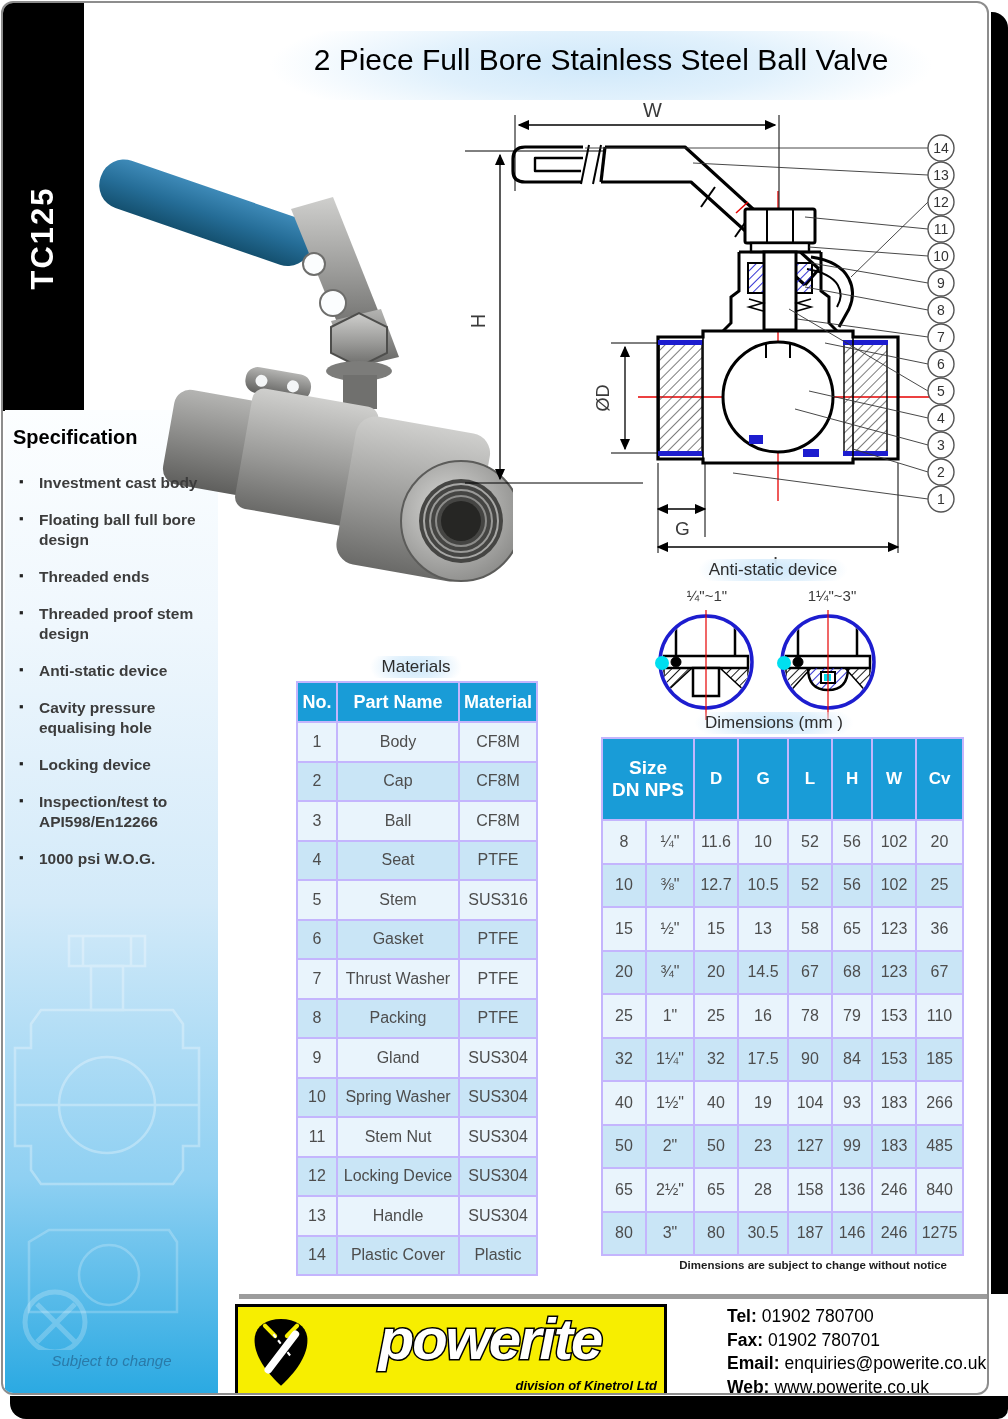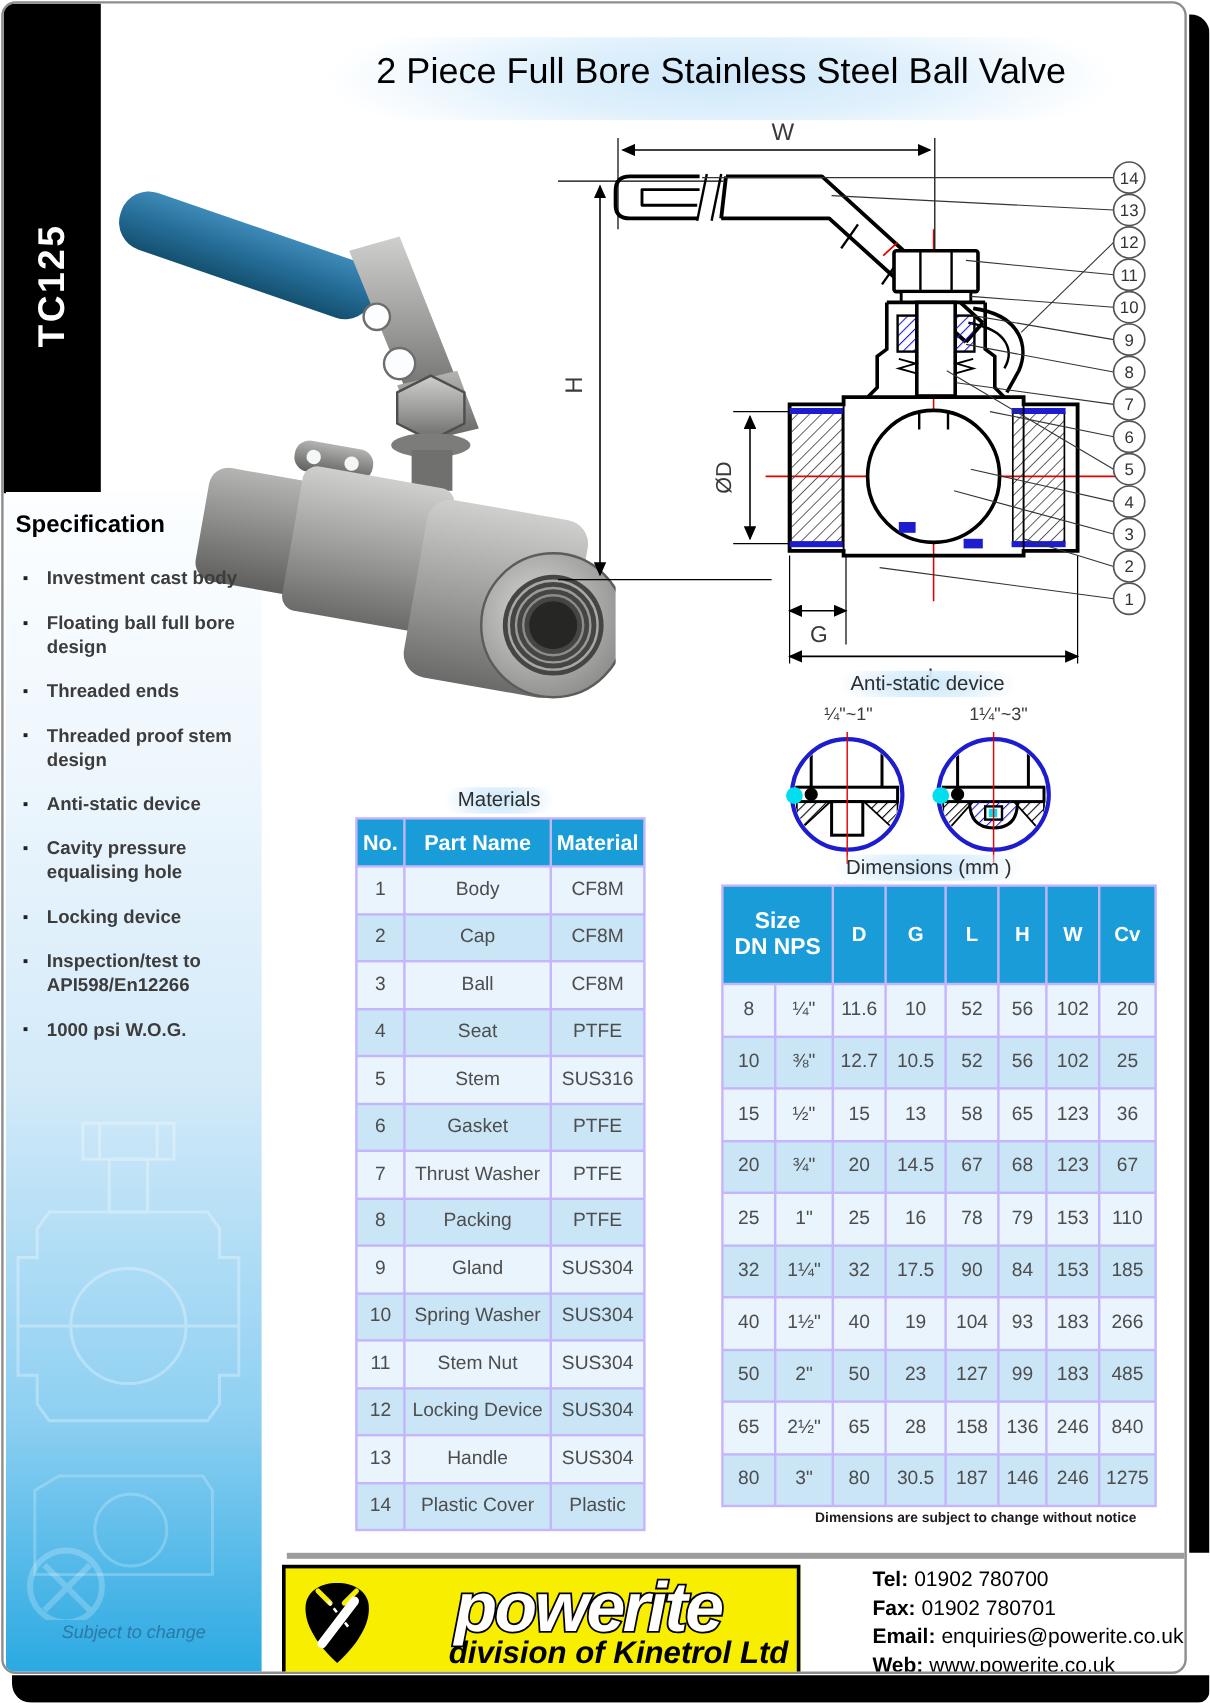--- a/index.html
+++ b/index.html
@@ -67,21 +67,21 @@
   tr.dk td{background:#c9e5f6;}
   #dim-note{text-align:right;font-size:11.5px;font-weight:bold;color:#1d1d1d;margin-top:3px;}
 
   
   #gray-bar{position:absolute;left:236px;top:1291px;width:767px;height:5px;background:#9c9c9c;}
   #logo-box{position:absolute;left:232px;top:1301px;width:432px;height:95px;background:#f7ee00;
         border:3px solid #000;box-sizing:border-box;display:flex;align-items:center;}
   #emblem{width:76px;height:78px;margin-left:5px;flex:none;}
   #brand-wrap{position:relative;flex:1;height:100%;}
   #brand-svg{position:absolute;right:0;top:0;width:344px;height:66px;}
-  #division{position:absolute;right:7px;bottom:3px;font-size:26px;font-weight:bold;font-style:italic;color:#000;}
+  #division{position:absolute;right:7px;bottom:3px;font-size:13px;font-weight:bold;font-style:italic;color:#000;}
   #contact-list{position:absolute;left:676px;top:1302px;width:330px;font-size:17.5px;line-height:23.5px;color:#000;margin-left:48px;}
   .contact-label{font-weight:bold;margin-right:5px;}
 </style>
 </head>
 <body>
 
 <div id="page">
   <div id="shadow-right"></div>
   <div id="shadow-bottom"></div>
 

